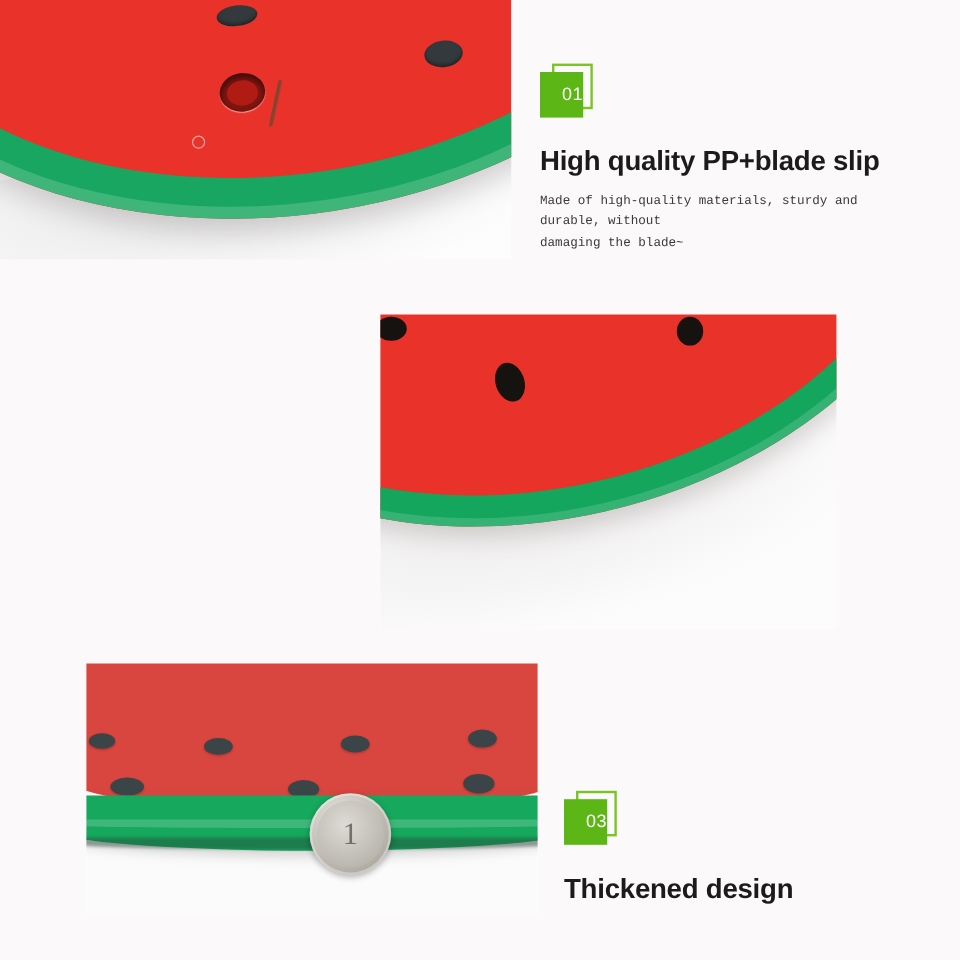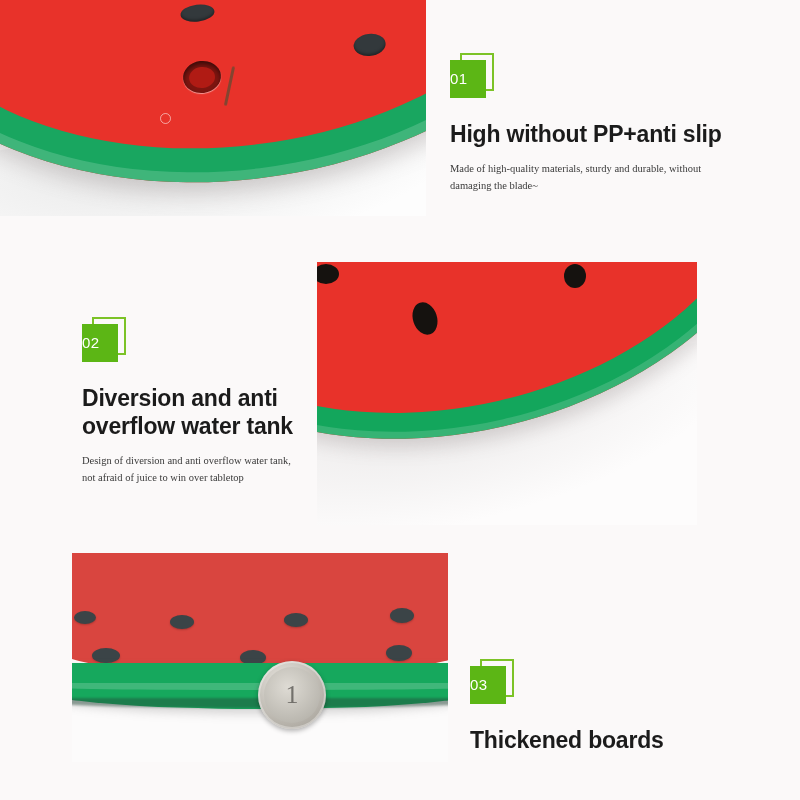--- a/index.html
+++ b/index.html
@@ -59,21 +59,21 @@
     background: #5cb615;
     box-sizing: border-box;
   }
   .badge .num {
     position: absolute;
     left: 0;
     top: 2px;
     width: 36px;
     height: 38px;
     line-height: 38px;
-    text-align: left;
+    text-align: right;
     color: #ffffff;
     font-size: 15px;
     font-family: "Liberation Sans", sans-serif;
     letter-spacing: 0.5px;
   }
 
   .feature-title {
     font-size: 23px;
     font-weight: bold;
     color: #1b1b1b;
@@ -82,21 +82,21 @@
     margin: 0 0 12px 0;
     white-space: pre-line;
   }
 
   .feature-desc {
     font-size: 10.5px;
     color: #3a3a3a;
     line-height: 1.65;
     margin: 0;
     white-space: pre-line;
-    font-family: Liberation Serif, serif;
+    font-family: Liberation Mono, monospace;
   }
 
   
   #photo-1 {
     left: 0px;
     top: 0px;
     width: 426px;
     height: 216px;
   }
   #photo-1 .scene {
@@ -374,36 +374,25 @@
       <div class="tiny-mark"></div>
     </div>
   </div>
 
   <div class="feature-text" id="text-1">
     <div class="badge">
       <div class="ghost"></div>
       <div class="solid"></div>
       <div class="num">01</div>
     </div>
-    <h2 class="feature-title">High without PP+anti slip</h2>
+    <h2 class="feature-title">High quality PP+blade slip</h2>
     <p class="feature-desc">Made of high-quality materials, sturdy and durable, without
 damaging the blade~</p>
   </div>
 
-  <div class="feature-text" id="text-2">
-    <div class="badge">
-      <div class="ghost"></div>
-      <div class="solid"></div>
-      <div class="num">02</div>
-    </div>
-    <h2 class="feature-title">Diversion and anti
-overflow water tank</h2>
-    <p class="feature-desc">Design of diversion and anti overflow water tank,
-not afraid of juice to win over tabletop</p>
-  </div>
 
   <div class="photo" id="photo-2">
     <div class="scene">
       <div class="table-shadow"></div>
       <div class="board"></div>
       <div class="rim"></div>
       <div class="rim-hi"></div>
       <div class="seed" style="left:-4px;top:2px;width:26px;height:20px;"></div>
       <div class="seed" style="left:247px;top:2px;width:22px;height:24px;"></div>
       <div class="seed" style="left:96px;top:40px;width:24px;height:33px;transform:rotate(-18deg);"></div>
@@ -429,16 +418,16 @@
       </div>
     </div>
   </div>
 
   <div class="feature-text" id="text-3">
     <div class="badge">
       <div class="ghost"></div>
       <div class="solid"></div>
       <div class="num">03</div>
     </div>
-    <h2 class="feature-title">Thickened boards</h2>
+    <h2 class="feature-title">Thickened design</h2>
   </div>
 
 </div>
 
 </body></html>

